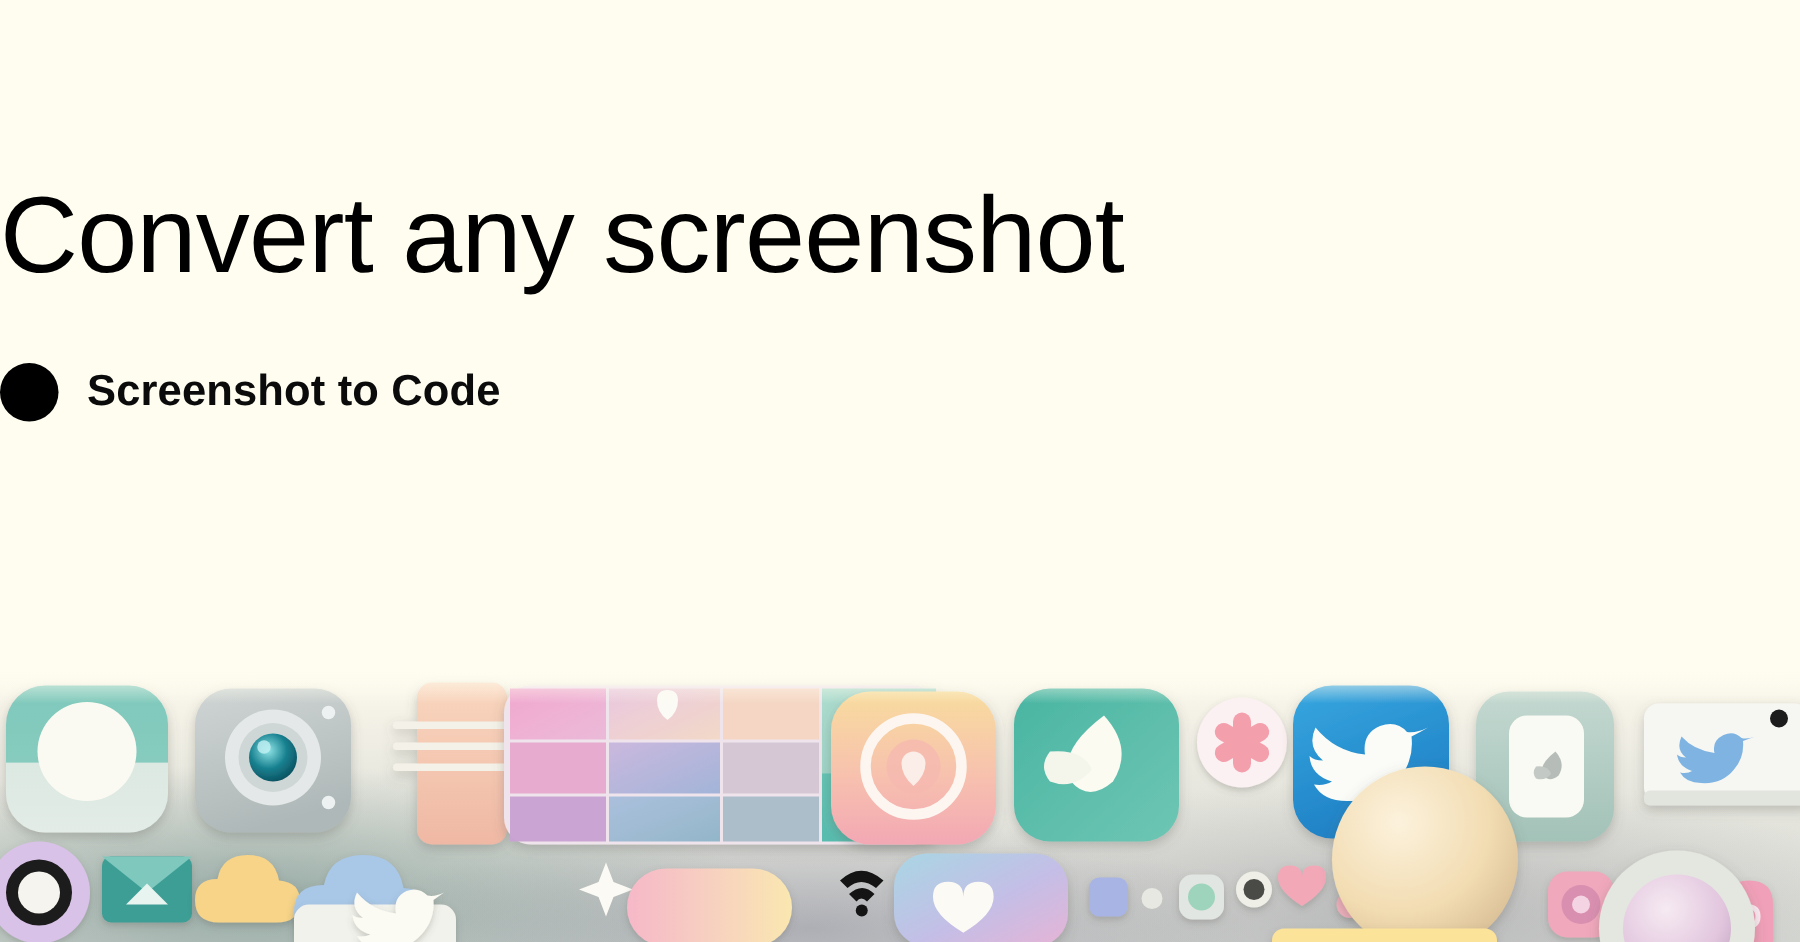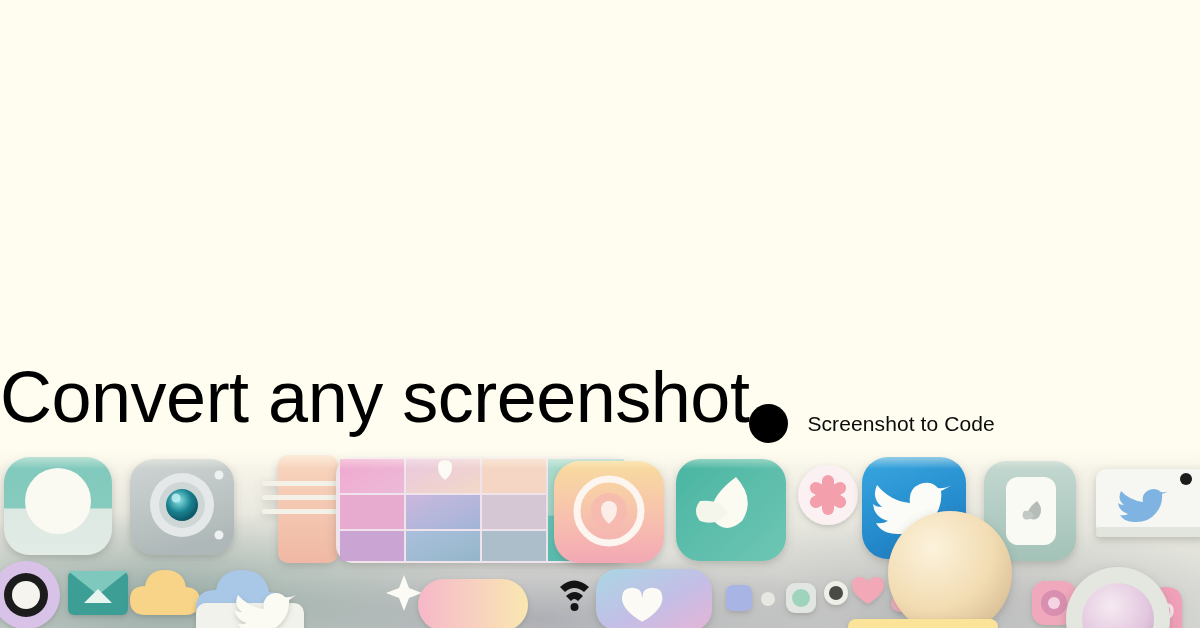--- a/index.html
+++ b/index.html
@@ -20,24 +20,24 @@
     background:#FFFDF0;
     overflow:hidden;
   }
 
   
   .hero {
     position:absolute;
     top:0; left:0; right:0;
     height:443px;
     display:flex;
-    flex-direction:row;
-    align-items:flex-end;
+    flex-direction:column;
+    align-items:flex-start;
     justify-content:flex-start;
-    padding-top:88px;
+    padding-top:112px;
   }
 
   .headline {
     font-size:72px;
     line-height:91px;
     font-weight:400;
     color:#000000;
     text-align:center;
     letter-spacing:-0.5px;
     max-width:1000px;
@@ -52,22 +52,22 @@
   }
 
   .brand-dot {
     width:39px; height:39px;
     border-radius:50%;
     background:#000000;
     flex:0 0 auto;
   }
 
   .brand-name {
-    font-size:21px;
-    font-weight:400;
+    font-size:29px;
+    font-weight:700;
     color:#0B0B0B;
     letter-spacing:0.1px;
     white-space:nowrap;
   }
 
   
   .collage {
     position:absolute;
     left:0; right:0; bottom:0;
     height:185px;

